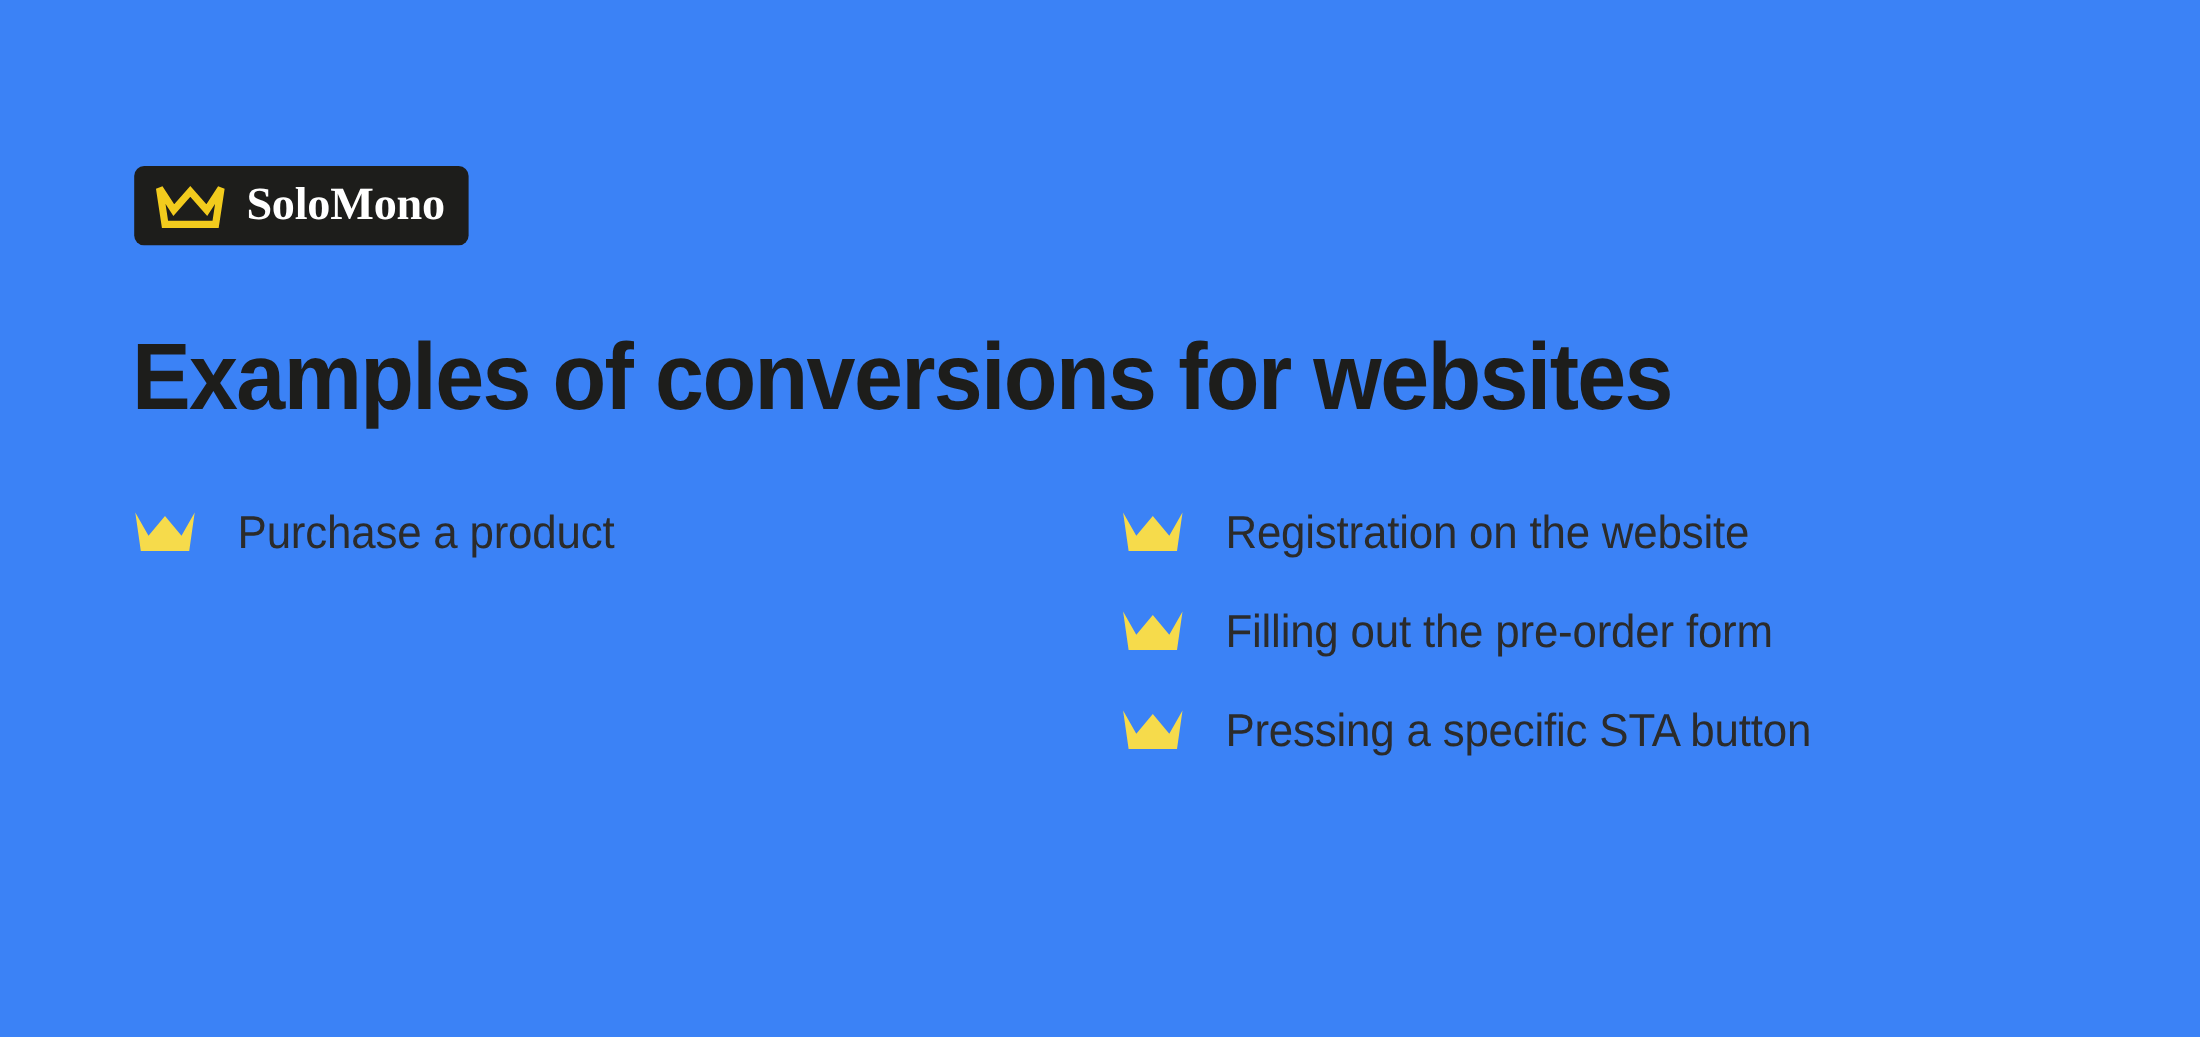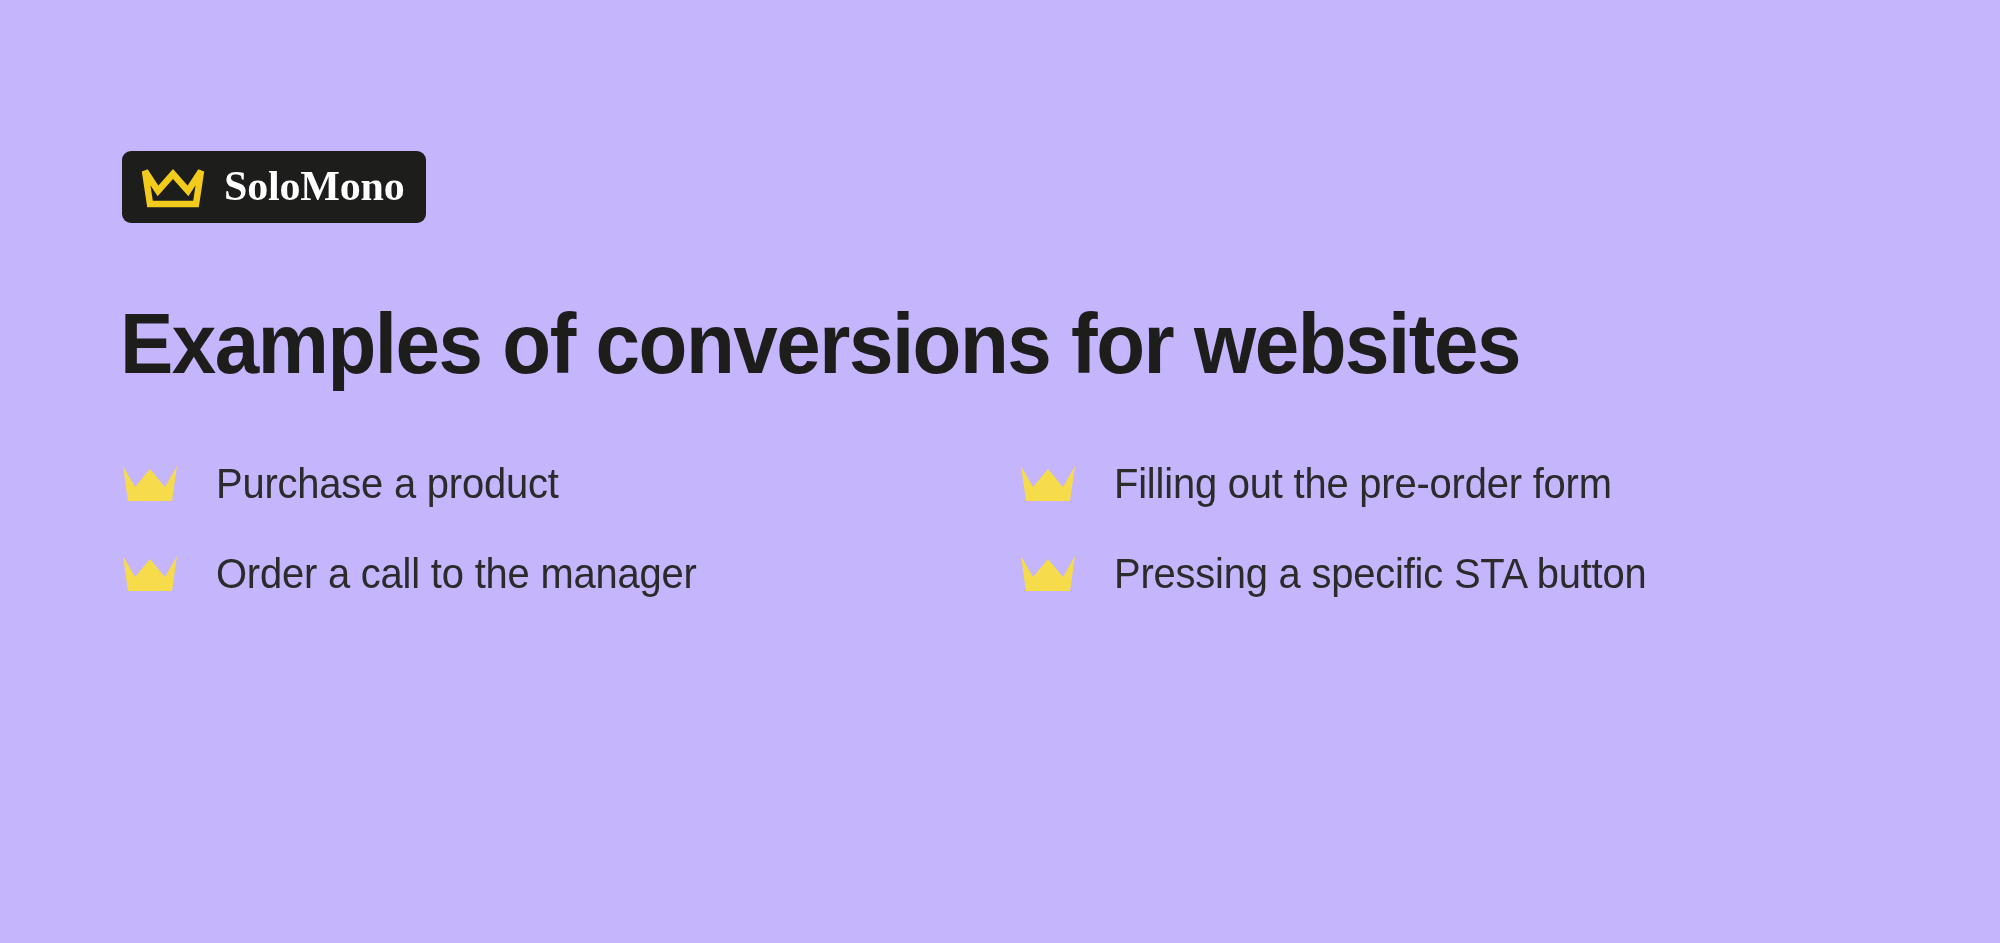--- a/index.html
+++ b/index.html
@@ -13,21 +13,21 @@
     background: #fdfdfd;
     font-family: "Liberation Sans", sans-serif;
     overflow: hidden;
     position: relative;
     -webkit-font-smoothing: antialiased;
   }
 
   .slide {
     position: absolute;
     inset: 0;
-    background: #c4b5fd;
+    background: #3b82f6;
   }
 
   
   .logo-badge {
     position: absolute;
     left: 122px;
     top: 151px;
     height: 72px;
     box-sizing: border-box;
     padding: 0 22px 0 18px;
@@ -132,32 +132,32 @@
     <div class="list-col col-left">
 
       <div class="list-item">
         <svg class="bullet-crown" viewBox="0 0 60 42" aria-hidden="true">
           <path d="M3 3 L15 24 L30 6 L45 24 L57 3 L52 38 L8 38 Z" fill="#F6DB4B"></path>
         </svg>
         <span class="item-label">Purchase a product</span>
       </div>
 
 
-      <div class="list-item">
-        <svg class="bullet-crown" viewBox="0 0 60 42" aria-hidden="true">
-          <path d="M3 3 L15 24 L30 6 L45 24 L57 3 L52 38 L8 38 Z" fill="#F6DB4B"></path>
-        </svg>
-        <span class="item-label">Order a call to the manager</span>
-      </div>
 
 
     </div>
 
     <div class="list-col col-right">
 
+      <div class="list-item">
+        <svg class="bullet-crown" viewBox="0 0 60 42" aria-hidden="true">
+          <path d="M3 3 L15 24 L30 6 L45 24 L57 3 L52 38 L8 38 Z" fill="#F6DB4B"></path>
+        </svg>
+        <span class="item-label">Registration on the website</span>
+      </div>
 
       <div class="list-item">
         <svg class="bullet-crown" viewBox="0 0 60 42" aria-hidden="true">
           <path d="M3 3 L15 24 L30 6 L45 24 L57 3 L52 38 L8 38 Z" fill="#F6DB4B"></path>
         </svg>
         <span class="item-label">Filling out the pre-order form</span>
       </div>
 
       <div class="list-item">
         <svg class="bullet-crown" viewBox="0 0 60 42" aria-hidden="true">

